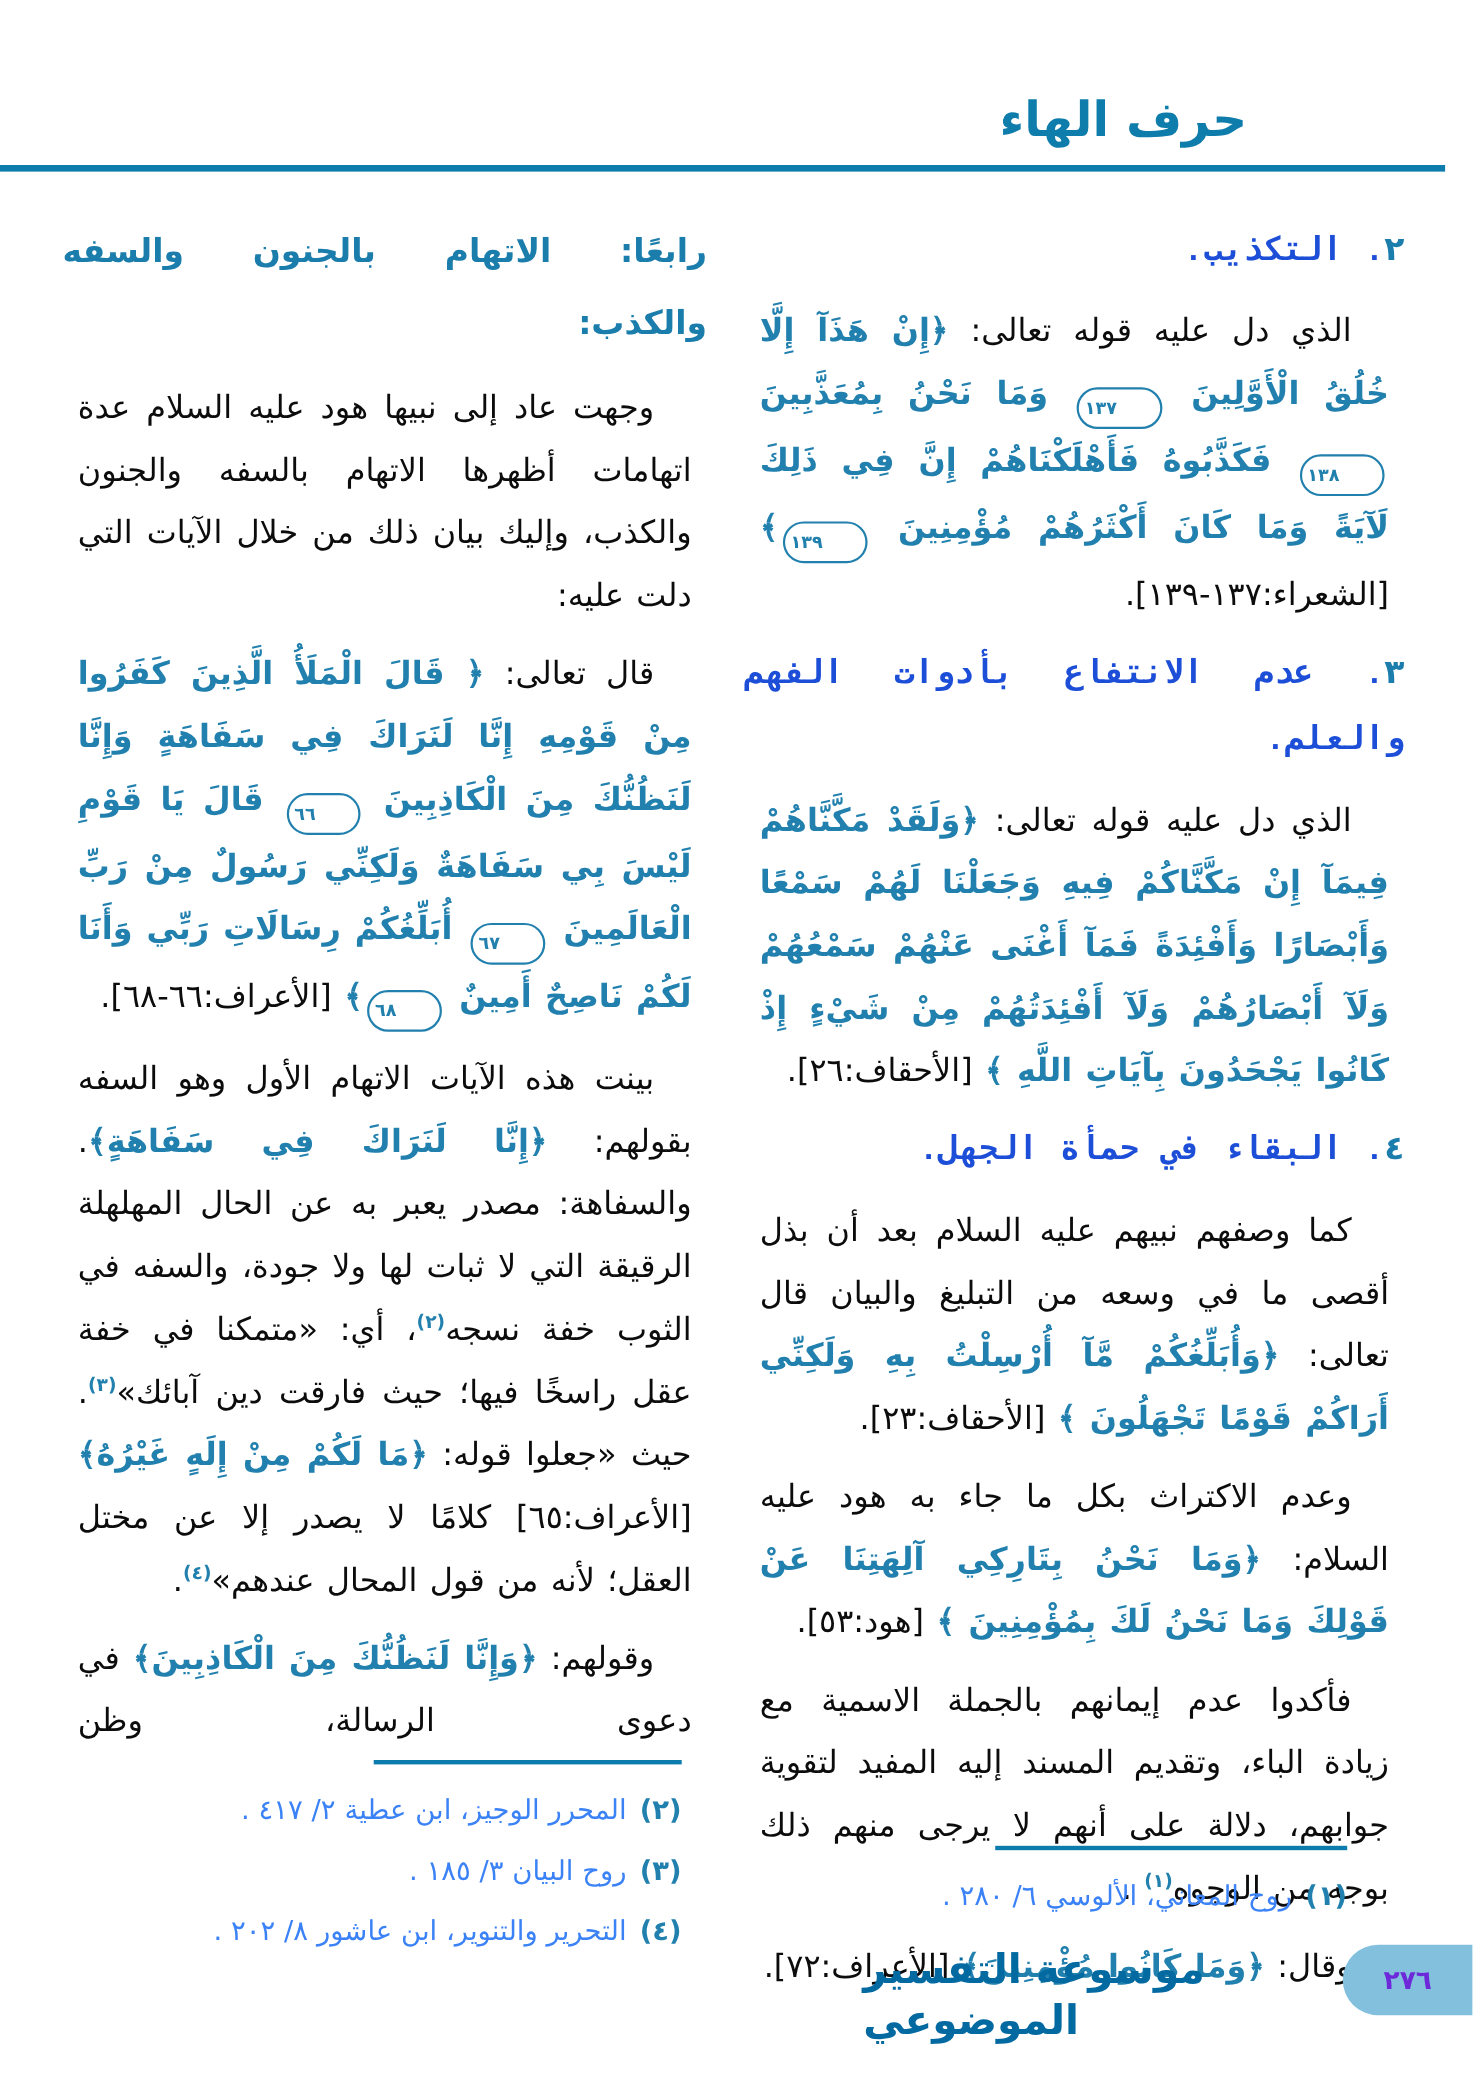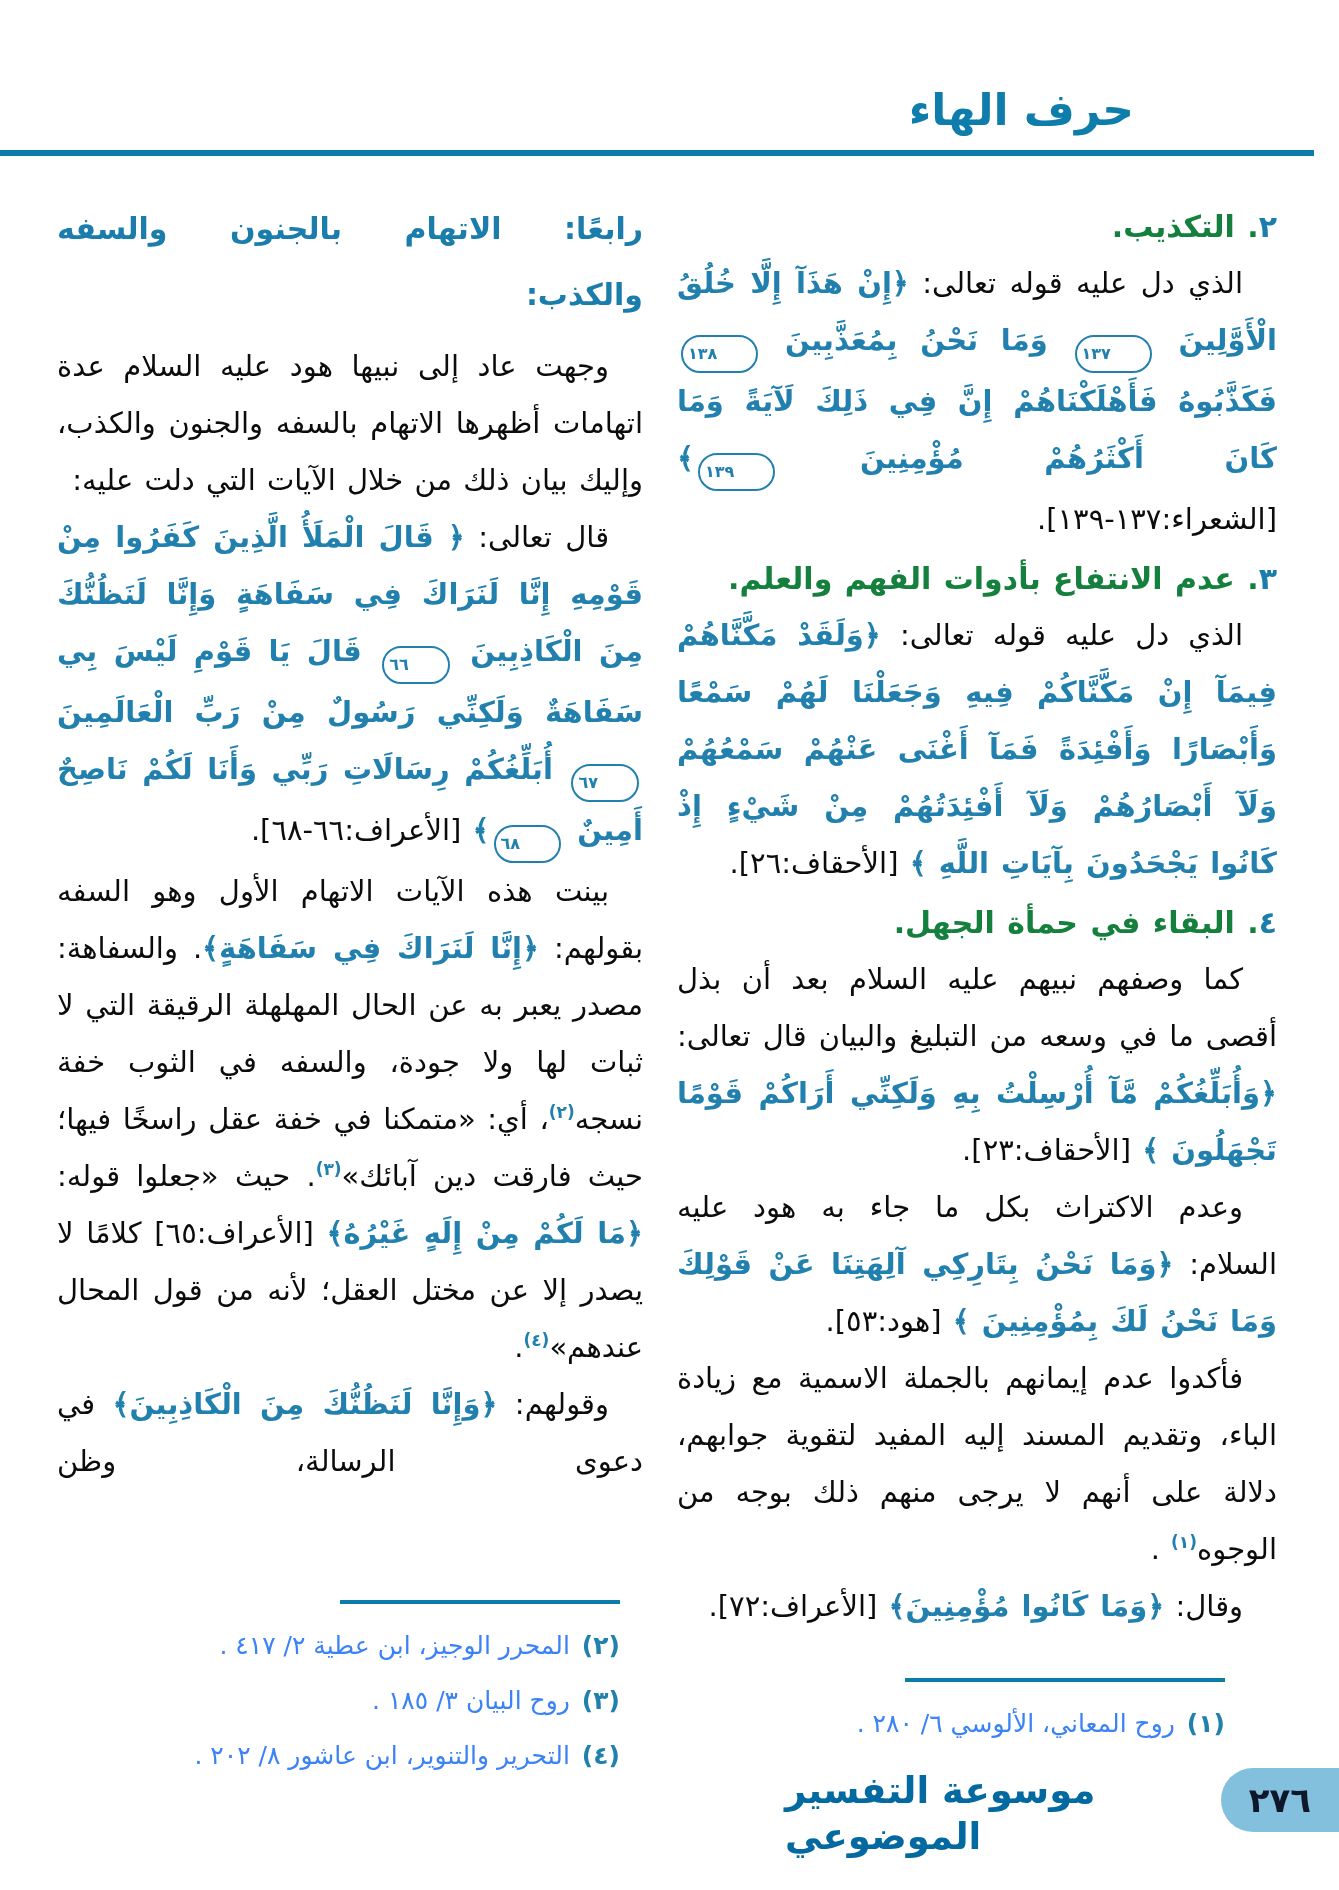--- a/index.html
+++ b/index.html
@@ -39,26 +39,26 @@
     position: absolute;
     top: 196px;
     font-size: 29px;
     line-height: 57px;
     text-align: justify;
     word-spacing: 2px;
   }
   .col-right { right: 62px;  width: 600px; }
   .col-left  { left: 74px;   width: 586px; }
 
-  .para { margin: 0; text-indent: 34px; }
+  .para { margin: 14px; text-indent: 34px; }
   .justify-last { text-align-last: justify; }
 
   .heading { margin: 2px 0 0 0; font-size: 30px; font-weight: bold; line-height: 57px; }
   .sec-num { color: #1b7dac; }
-  .sec-title { color: #15803d; }
+  .sec-title { color: #1d4ed8; font-family: Liberation Mono, monospace; }
 
   .bluehead { margin: 0 0 10px 0; font-size: 30px; font-weight: bold; line-height: 66px; color: #1b7dac; }
   .bluehead-line { }
   .stretch { text-align-last: justify; }
 
   .txt { color: #0c0c0c; }
   .quran { color: #2180ae; font-weight: bold; }
   .ayah-num {
     display: inline-flex;
     align-items: center;
@@ -107,22 +107,22 @@
   .logo-line2 { font-size: 20px; font-weight: bold; }
 
   .page-badge {
     position: absolute;
     top: 1768px;
     right: 0;
     width: 118px;
     height: 64px;
     background: #82c0de;
     border-radius: 32px 0 0 32px;
-    color: #0f172a;
-    font-size: 34px;
+    color: #6d28d9;
+    font-size: 24px;
     font-weight: bold;
     text-align: center;
     line-height: 64px;
   }
 </style>
 </head>
 <body>
 
 <div class="page">
 

